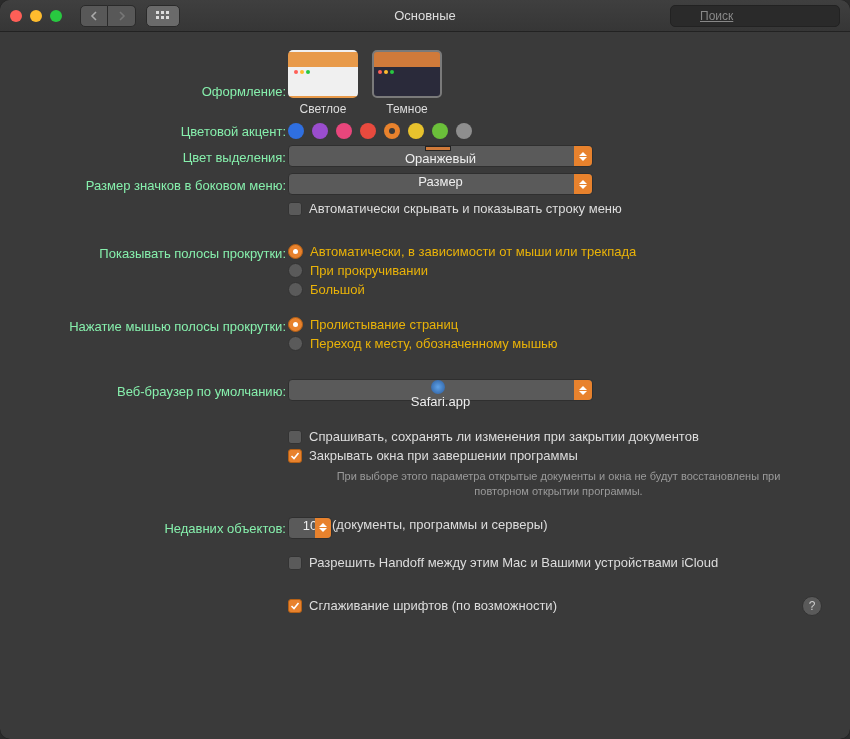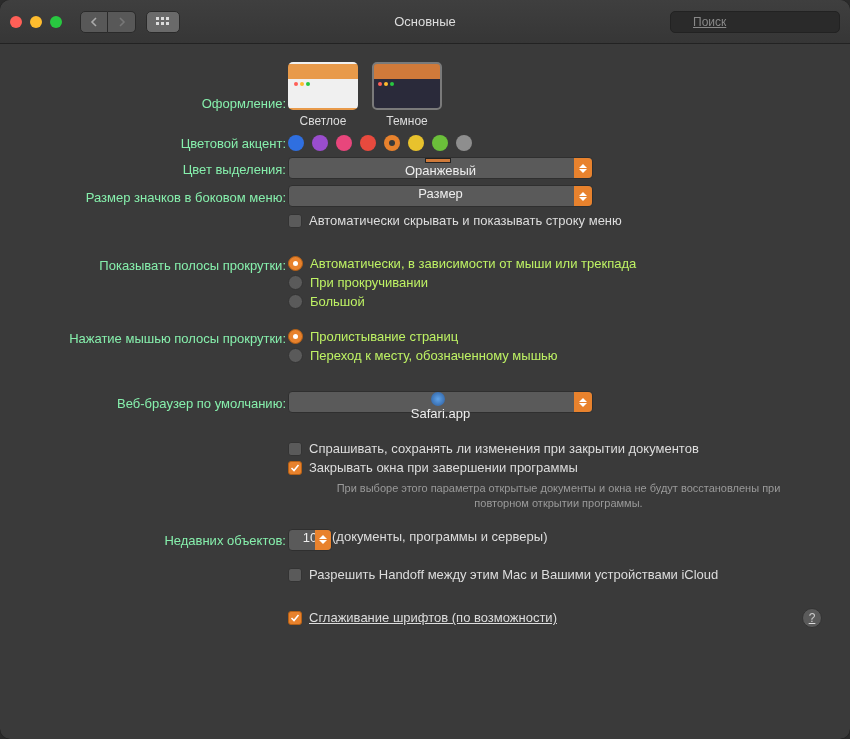--- a/index.html
+++ b/index.html
@@ -15,21 +15,21 @@
   .window {
     width: 850px;
     height: 739px;
     background: #3a3a3a;
     border-radius: 10px;
     overflow: hidden;
     box-shadow: 0 0 1px rgba(0,0,0,0.8);
   }
   
   .titlebar {
-    height: 44px;
+    height: 32px;
     background: linear-gradient(#3f3f3f, #363636);
     border-bottom: 1px solid #222;
     display: flex;
     align-items: center;
     padding: 0 10px;
     gap: 10px;
     position: relative;
     justify-content: space-between;
   }
   .traffic { display: flex; gap: 8px; margin-right: 8px; }
@@ -50,21 +50,21 @@
     border: 1px solid #2a2a2a; border-radius: 5px; display:flex; align-items:center; justify-content:center;
   }
   .title {
     position: absolute; left:0; right:0; text-align:center; font-size:13px; color:#ddd;
     pointer-events:none;
   }
   .search {
     margin-left: auto;
     width: 170px; height: 22px;
     background: #2a2a2a; border: 1px solid #222; border-radius: 5px;
-    display:flex; align-items:center; padding: 0 17px; gap:5px;
+    display:flex; align-items:center; padding: 0 24px; gap:5px;
     color:#888;
     text-decoration:underline;
   }
   .search input {
     background: transparent; border: none; outline: none; color:#ddd; flex:1; font-size:12px;
   }
   .search input::placeholder { color:#888; }
 
   
   .content {
@@ -152,37 +152,37 @@
   
   .check-row { display:flex; align-items:flex-start; gap:7px; font-size:13px; color:#ddd; }
   .checkbox {
     width:14px; height:14px; border-radius:3px; background:#5a5a5a; border:1px solid #333;
     flex-shrink:0; margin-top:1px; display:flex; align-items:center; justify-content:center;
   }
   .checkbox.checked { background:#e8822d; border-color:#b56015; }
   .checkbox.checked svg { width:10px; height:10px; }
 
   
-  .radio-row { display:flex; align-items:flex-end; gap:7px; font-size:13px; color:#bef264; }
+  .radio-row { display:flex; align-items:flex-end; gap:7px; font-size:13px; color:#eab308; }
   .radio {
     width:15px; height:15px; border-radius:50%; background:#5a5a5a; border:1px solid #333;
     display:flex; align-items:center; justify-content:center; flex-shrink:0;
   }
   .radio.checked { background:#e8822d; border-color:#b56015; }
   .radio.checked::after { content:""; width:5px;height:5px;border-radius:50%;background:#fff; }
 
   .section-gap { height: 22px; }
   .hint { font-size:11px; color:#9a9a9a; line-height:1.35; padding-left:21px; padding-top:2px; max-width:520px;text-align:center; }
 
   .help-btn {
     width:20px;height:20px;border-radius:50%;background:#5a5a5a;border:1px solid #333;
     color:#ccc; display:flex;align-items:center;justify-content:center; font-size:12px;
   }
   .bottom-row {
-    display:flex; align-items:center; padding-top: 20px; text-decoration: underline;
+    display:flex; align-items:center; padding-top: 20px;
   }
   .bottom-row .ctrl-col-h { flex:1; }
 </style>
 </head>
 <body>
 
 <div class="window">
 
   <div class="titlebar">
     <div class="traffic">

